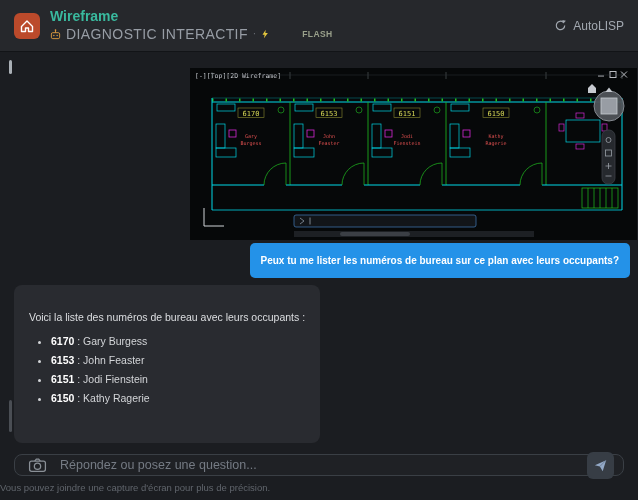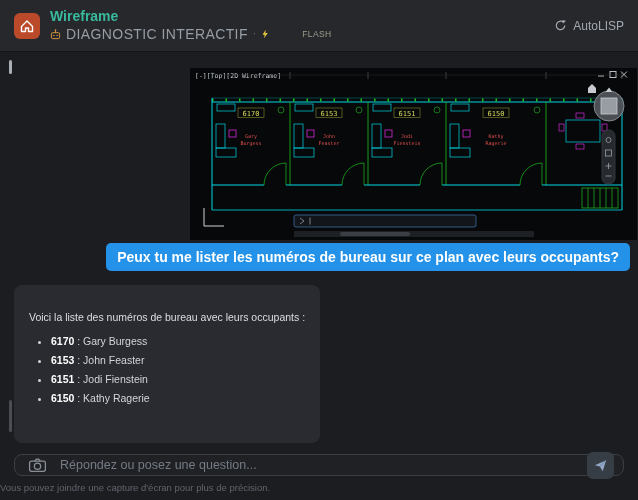--- a/index.html
+++ b/index.html
@@ -12,28 +12,28 @@
     border-bottom:1px solid #121417;display:flex;align-items:center;
     padding:0 14px;box-sizing:border-box;
   }
   .home-btn{width:26px;height:26px;border-radius:6px;background:#bb4a2b;
     display:flex;align-items:center;justify-content:center;flex:0 0 auto;cursor:pointer;}
   .header-text{margin-left:10px;display:flex;flex-direction:column;gap:3px;}
   .title{color:var(--title,#39b99e);font-size:14px;font-weight:bold;line-height:1;}
   .subrow{display:flex;align-items:center;gap:5px;}
   .badge-label{font-size:14px;color:#979da5;font-weight:normal;letter-spacing:.4px;}
   .dot{color:#6a6f76;font-size:10px;line-height:1;}
-  .model-label{font-size:8.5px;color:#99a08b;font-weight:normal;letter-spacing:.4px;padding-left:28px;}
+  .model-label{font-size:8.5px;color:#99a08b;font-weight:bold;letter-spacing:.4px;padding-left:28px;}
   .changer{margin-left:auto;display:flex;align-items:center;gap:6px;color:#a2a8b0;
     font-size:12px;cursor:pointer;}
   .main{position:absolute;top:52px;left:0;right:0;bottom:0;}
   .cad{position:absolute;top:16px;left:190px;width:447px;height:172px;display:block;cursor:pointer;}
   .user-bubble{
     position:absolute;top:191px;right:8px;background:var(--accent,#2492e8);
-    color:#fff;font-size:14px;font-weight:600;padding:6px 11px;border-radius:5px;
+    color:#fff;font-size:10px;font-weight:600;padding:12px 11px;border-radius:5px;
     white-space:nowrap;
   }
   .ai-card{
     position:absolute;top:233px;left:14px;max-width:322px;background:#292b30;
     border-radius:8px;padding:26px 15px;box-sizing:border-box;
   }
   .ai-intro{color:#dcdee1;font-size:10.5px;line-height:1.3;}
   .ai-list{margin:10px 0 13px 0;padding-left:22px;color:#d3d5d8;font-size:10.5px;}
   .ai-list li{margin:7px 0;}
   .ai-list b{color:#ffffff;}

